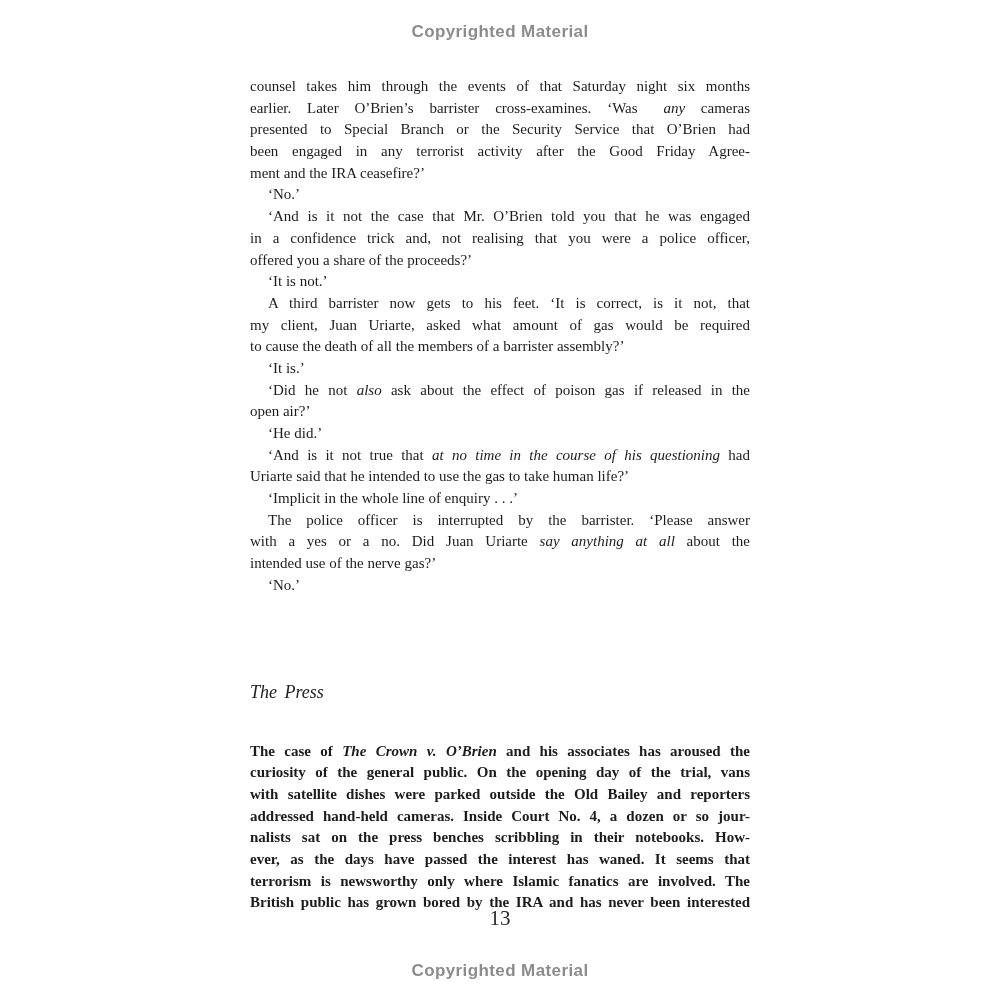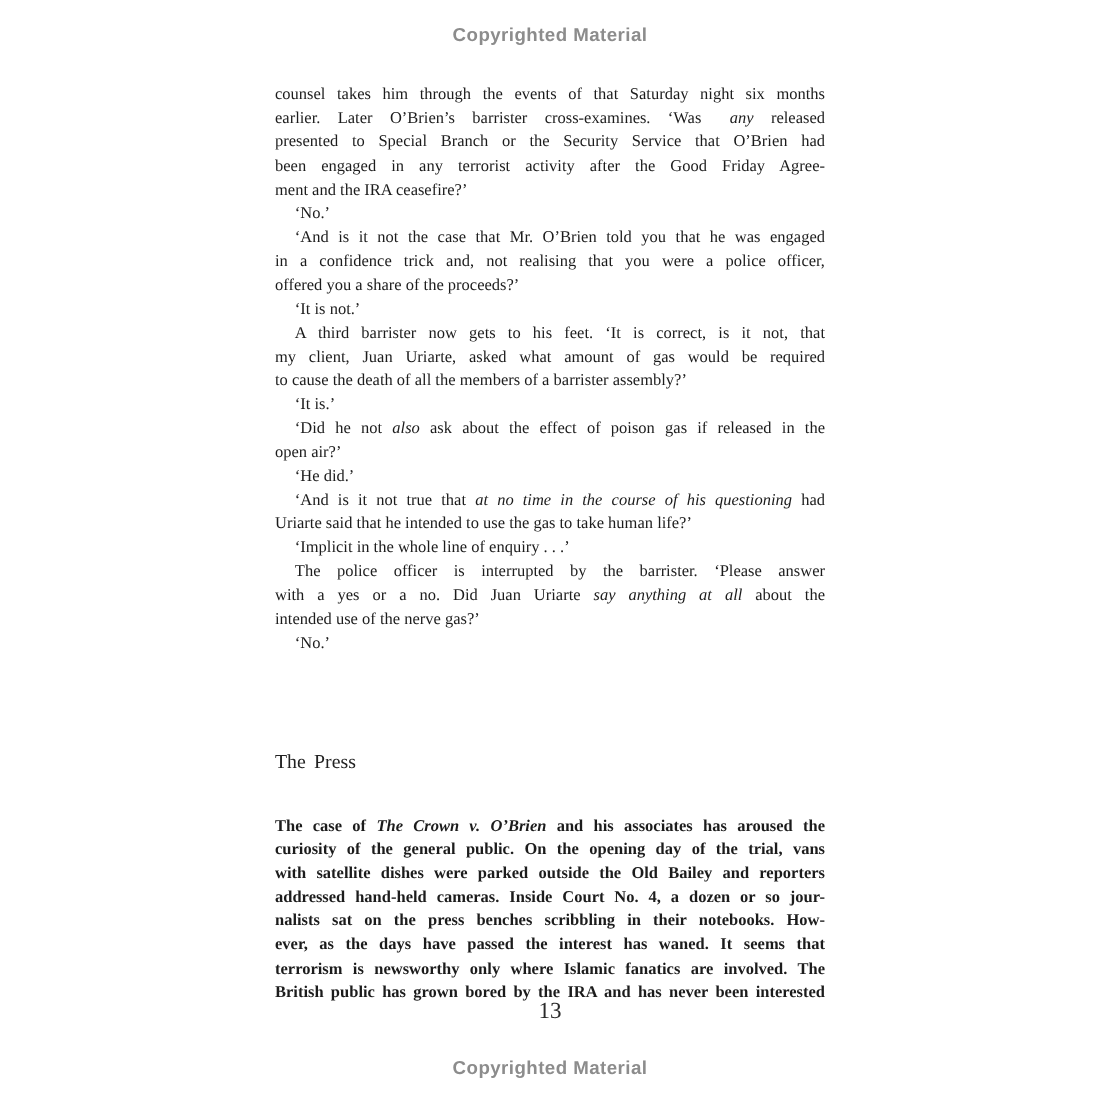--- a/index.html
+++ b/index.html
@@ -36,20 +36,21 @@
     height: 21.7px;
     text-align: justify;
     text-align-last: justify;
     overflow: hidden;
   }
   .line.last { text-align-last: left; }
   .line.indent { padding-left: 18px; }
 
   .block.heading { margin-top: 82px; }
   .block.heading .line {
+    font-style: italic;
     font-size: 18px;
     line-height: 26px;
     height: 26px;
     text-align: left;
     text-align-last: left;
     word-spacing: 3px;
     color: #222222;
   }
   .block.press-start { margin-top: 36px; font-weight: bold; }
 
@@ -63,21 +64,21 @@
   }
 </style>
 </head>
 <body>
 
 <div class="banner top">Copyrighted Material</div>
 
 <div id="page-text">
     <div class="block body">
       <div class="line"><span>counsel takes him through the events of that Saturday night six months</span></div>
-      <div class="line"><span>earlier. Later O’Brien’s barrister cross-examines. ‘Was </span><span style="font-style: italic; margin-left: 10px;">any</span><span> released</span></div>
+      <div class="line"><span>earlier. Later O’Brien’s barrister cross-examines. ‘Was </span><span style="font-style: italic; margin-left: 10px;">any</span><span> cameras</span></div>
       <div class="line"><span>presented to Special Branch or the Security Service that O’Brien had</span></div>
       <div class="line"><span>been engaged in any terrorist activity after the Good Friday Agree-</span></div>
       <div class="line last"><span>ment and the IRA ceasefire?’</span></div>
     </div>
     <div class="block body">
       <div class="line last indent"><span>‘No.’</span></div>
     </div>
     <div class="block body">
       <div class="line indent"><span>‘And is it not the case that Mr. O’Brien told you that he was engaged</span></div>
       <div class="line"><span>in a confidence trick and, not realising that you were a police officer,</span></div>

